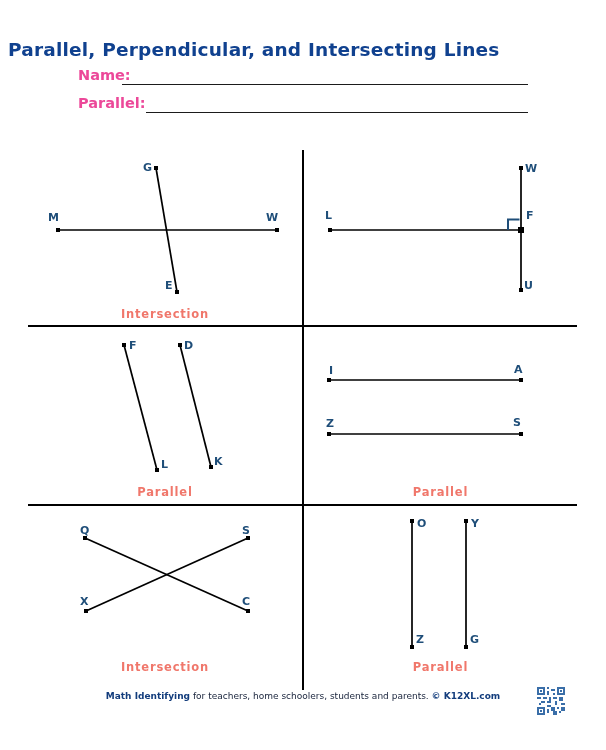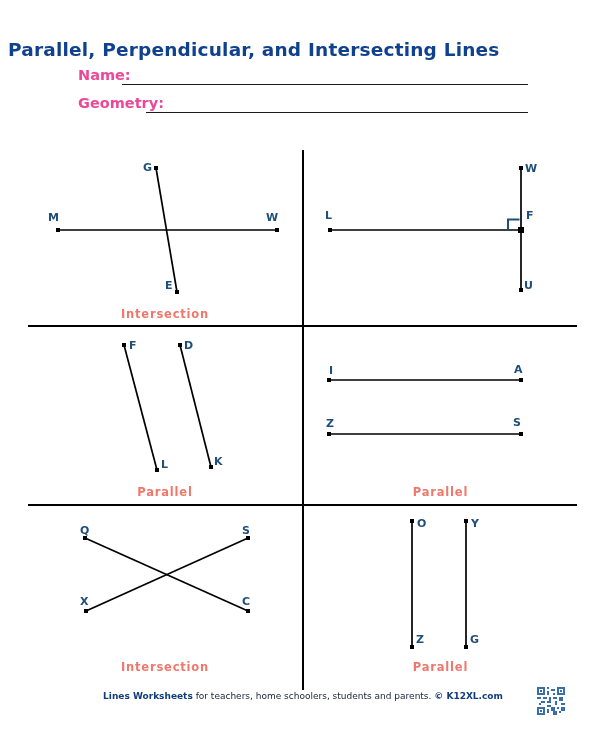--- a/index.html
+++ b/index.html
@@ -42,21 +42,21 @@
 </head>
 <body>
 
 <div class="page">
 
   <div class="title">Parallel, Perpendicular, and Intersecting Lines</div>
 
   <span class="field-label" style="left:78px; top:67px;">Name:</span>
   <div class="rule" style="left:122px; top:84px; width:406px;"></div>
 
-  <span class="field-label" style="left:78px; top:95px;">Geometry:</span>
+  <span class="field-label" style="left:78px; top:95px;">Parallel:</span>
   <div class="rule" style="left:146px; top:112px; width:382px;"></div>
 
 
   <div class="divider" style="left:302px; top:150px; width:2px; height:540px;"></div>
   <div class="divider" style="left:28px; top:325px; width:549px; height:2px;"></div>
   <div class="divider" style="left:28px; top:504px; width:549px; height:2px;"></div>
 
   <svg class="figures" width="606" height="750" viewBox="0 0 606 750">
     <g stroke="#000000" stroke-width="1.7">
 
@@ -136,21 +136,21 @@
   <span class="pt" style="left:242px; top:595px;">C</span>
   <div class="answer col-left" style="top:660px;">Intersection</div>
 
   <span class="pt" style="left:417px; top:517px;">O</span>
   <span class="pt" style="left:471px; top:517px;">Y</span>
   <span class="pt" style="left:416px; top:633px;">Z</span>
   <span class="pt" style="left:470px; top:633px;">G</span>
   <div class="answer col-right" style="top:660px;">Parallel</div>
 
   <div class="footer">
-    <div><span class="f-bold f-blue">Lines Worksheets</span> <span>for teachers, home schoolers, students and parents.</span> <span class="f-bold f-blue">© K12XL.com</span></div>
+    <div><span class="f-bold f-blue">Math Identifying</span> <span>for teachers, home schoolers, students and parents.</span> <span class="f-bold f-blue">© K12XL.com</span></div>
   </div>
 
   <svg class="qr" width="28" height="28" viewBox="0 0 14 14">
     <rect x="0" y="0" width="14" height="14" fill="#ffffff"></rect>
     <g fill="#3a6ea8">
       <rect x="0" y="0" width="4" height="4"></rect>
         <rect x="10" y="0" width="4" height="4"></rect>
       <rect x="0" y="10" width="4" height="4"></rect>
       <rect x="5" y="0" width="1" height="1"></rect>
         <rect x="7" y="1" width="2" height="1"></rect>

